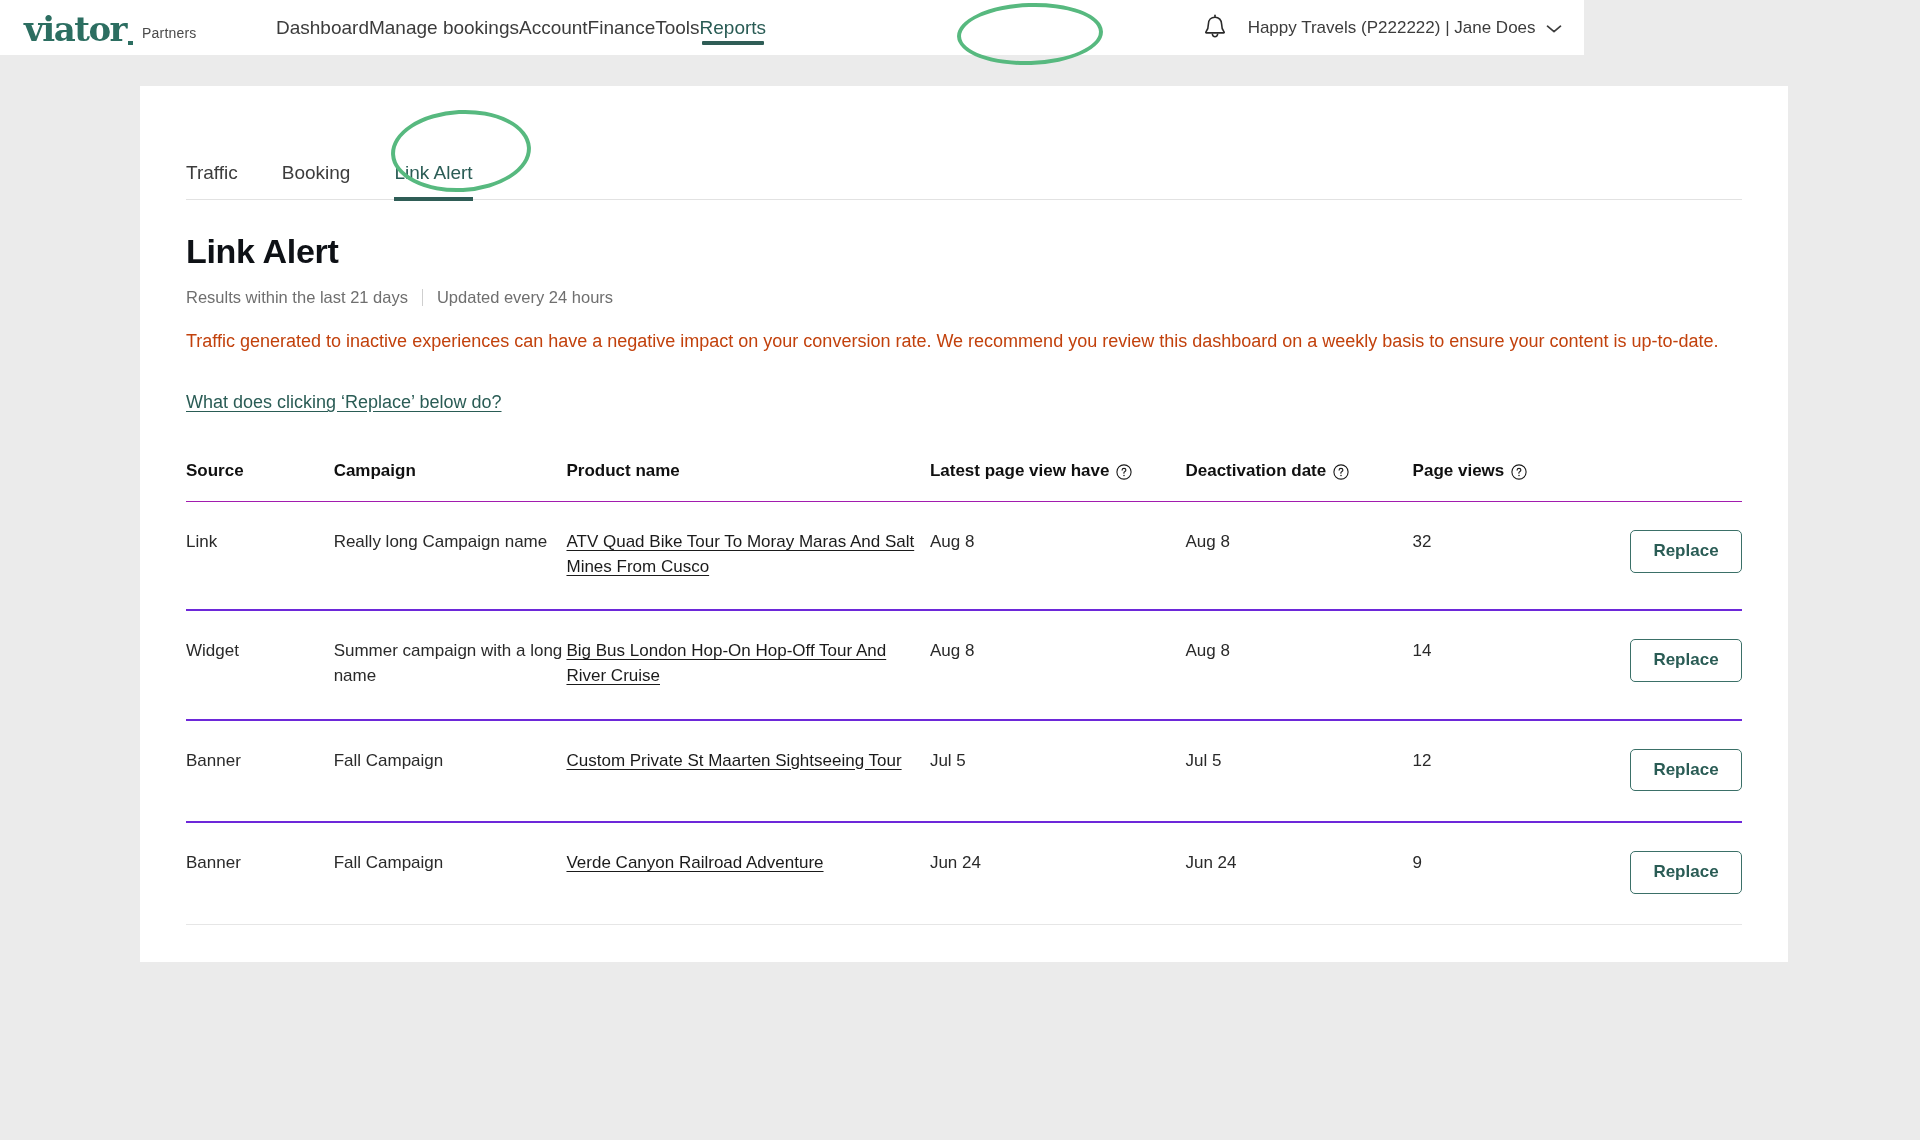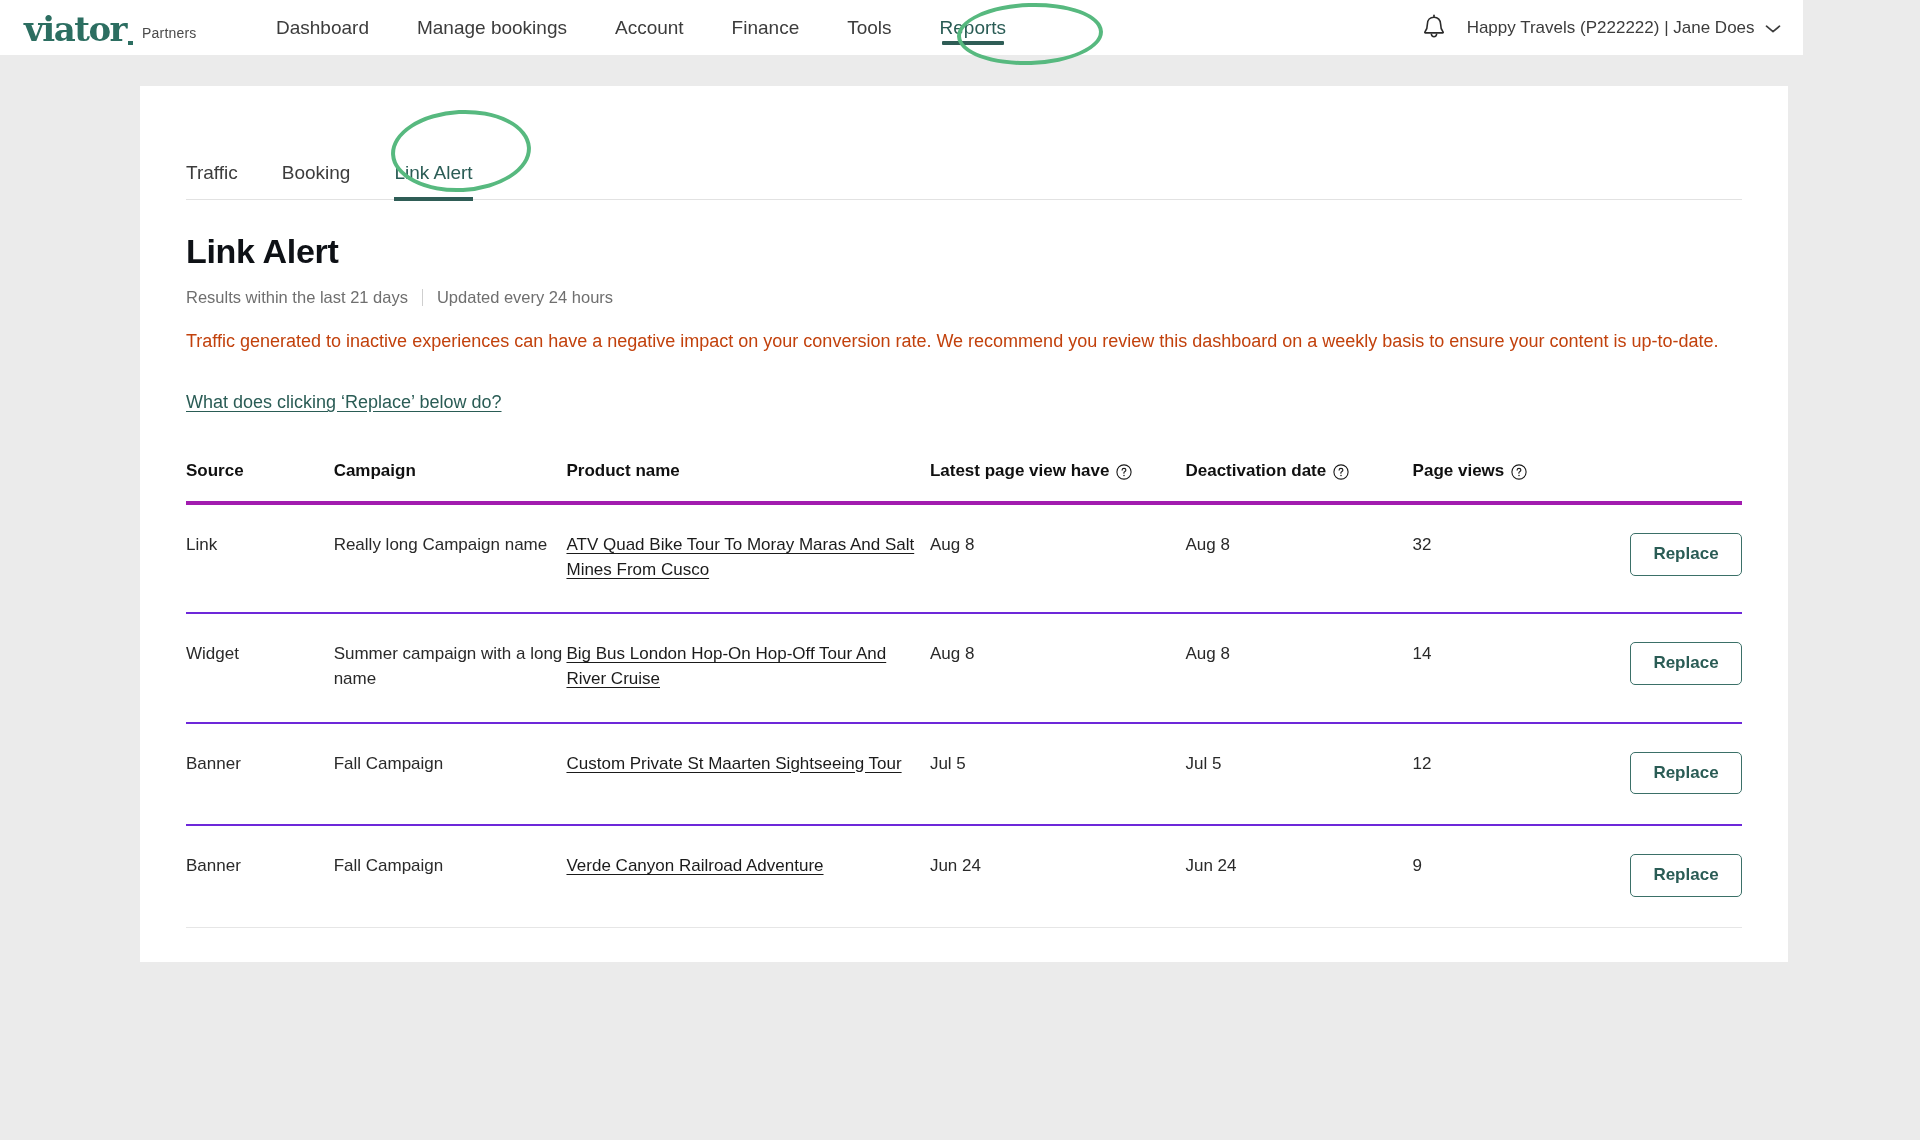--- a/index.html
+++ b/index.html
@@ -10,21 +10,21 @@
     background: #ebebeb;
     font-family: "Liberation Sans", sans-serif;
     overflow: hidden;
     position: relative;
   }
 
   
   .topnav {
     position: absolute;
     top: 0; left: 0;
-    width: 1803px;
+    width: 1584px;
     height: 55px;
     background: #ffffff;
     display: flex;
     align-items: center;
     z-index: 5;
   }
   .logo-wrap {
     display: flex;
     align-items: flex-end;
     margin-left: 24px;
@@ -52,21 +52,20 @@
     color: #4a4a4a;
     margin-left: 9px;
     letter-spacing: .2px;
     position: relative;
     top: -4px;
   }
 
   .nav-items {
     display: flex;
     align-items: center;
-    gap: 48px;
     margin-left: 42px;
     height: 55px;
   }
   .nav-item {
     position: relative;
     font-size: 19px;
     color: #3c3c3c;
     cursor: pointer;
     height: 55px;
     display: flex;
@@ -189,21 +188,21 @@
     border-collapse: collapse;
     margin-top: 48px;
     table-layout: fixed;
   }
   table.alerts th {
     text-align: left;
     font-size: 17px;
     font-weight: bold;
     color: #101010;
     padding: 0 0 20px 0;
-    border-bottom: 4px solid #a21caf;
+    border-bottom: 1px solid #a21caf;
     vertical-align: bottom;
     white-space: nowrap;
   }
   table.alerts td {
     font-size: 17px;
     color: #2a2a2a;
     padding: 28px 0 30px 0;
     vertical-align: top;
     border-bottom: 2px solid #6d28d9;
     line-height: 1.45;

